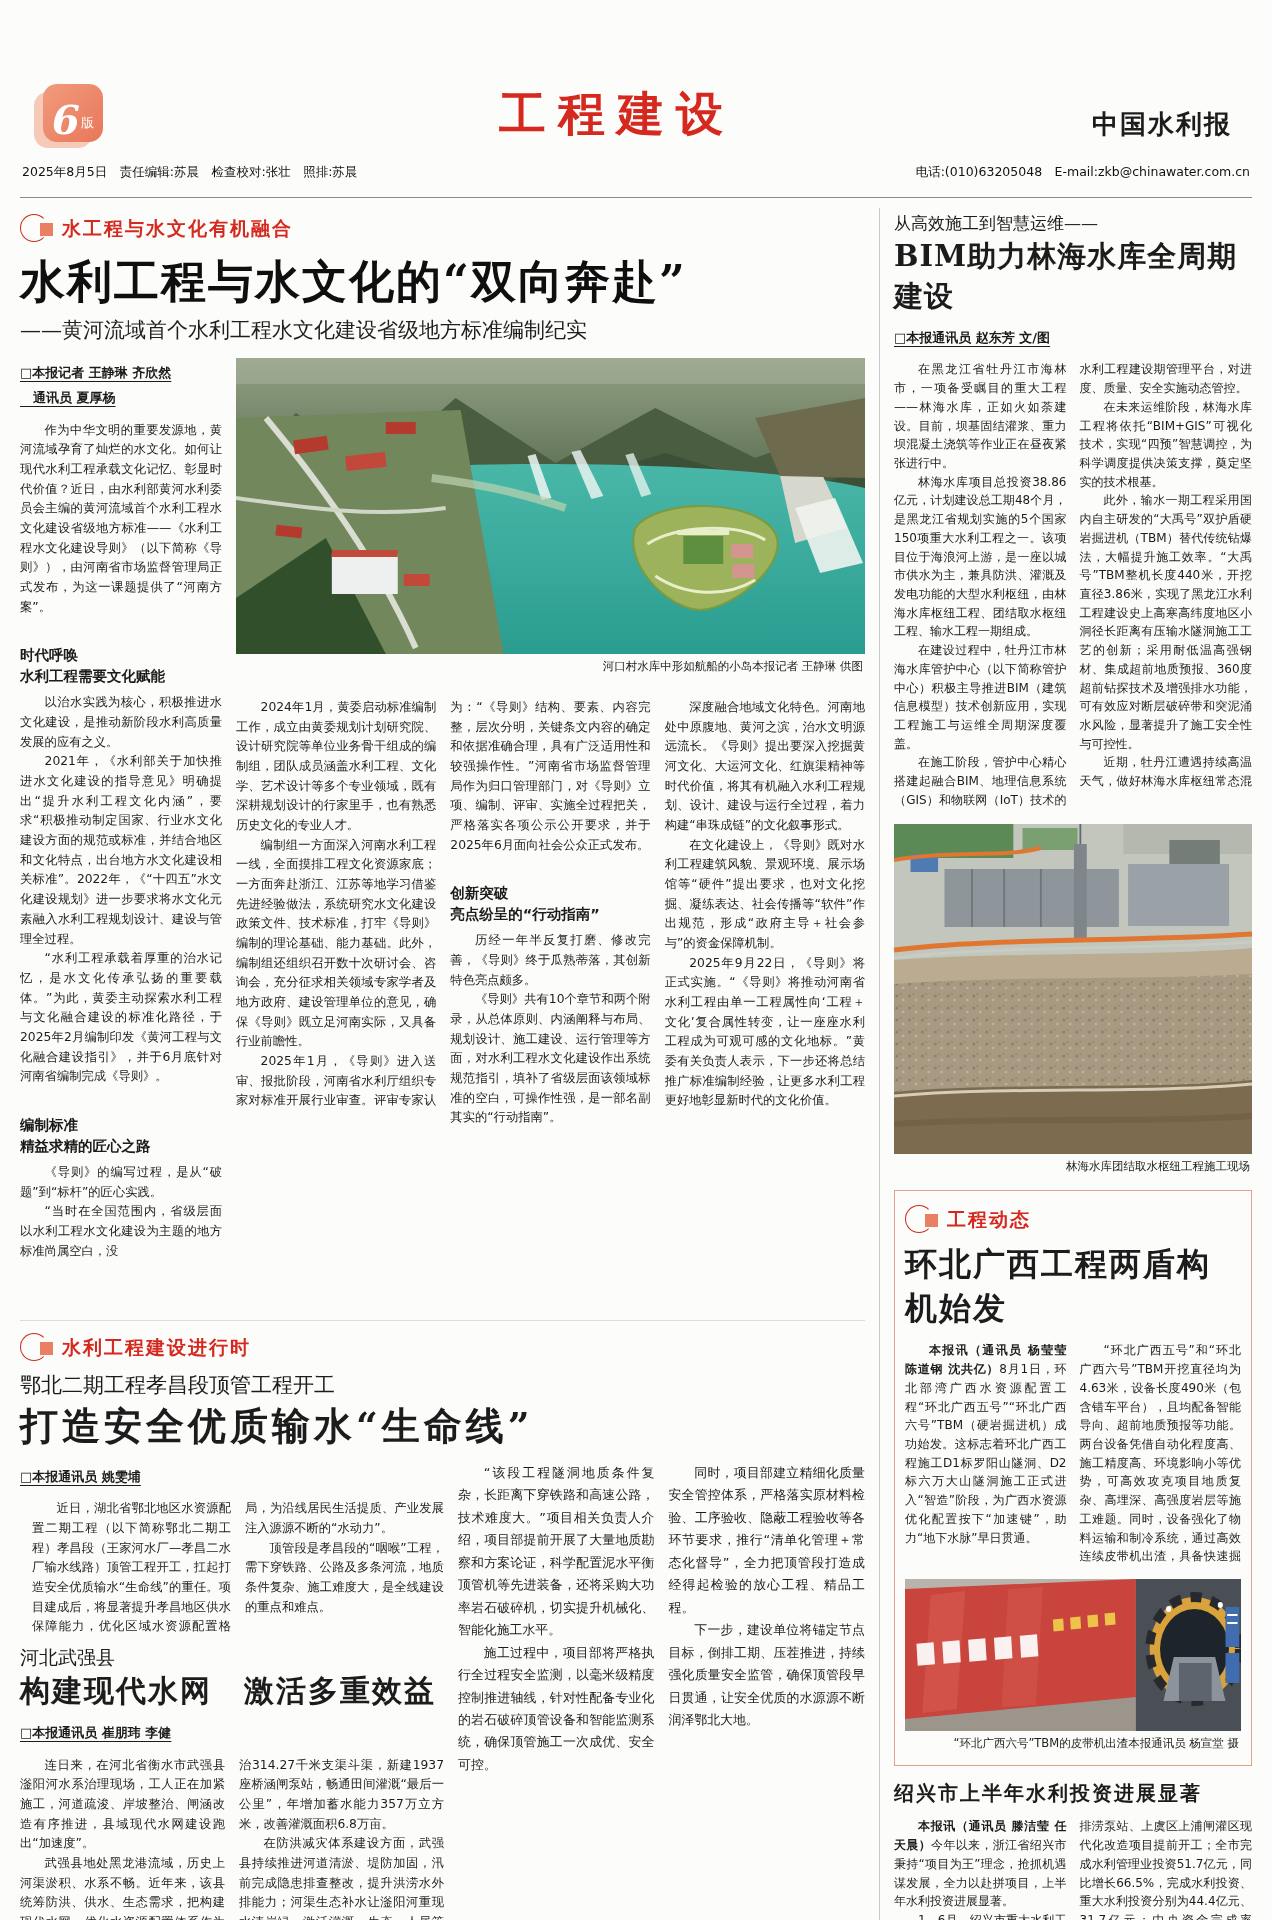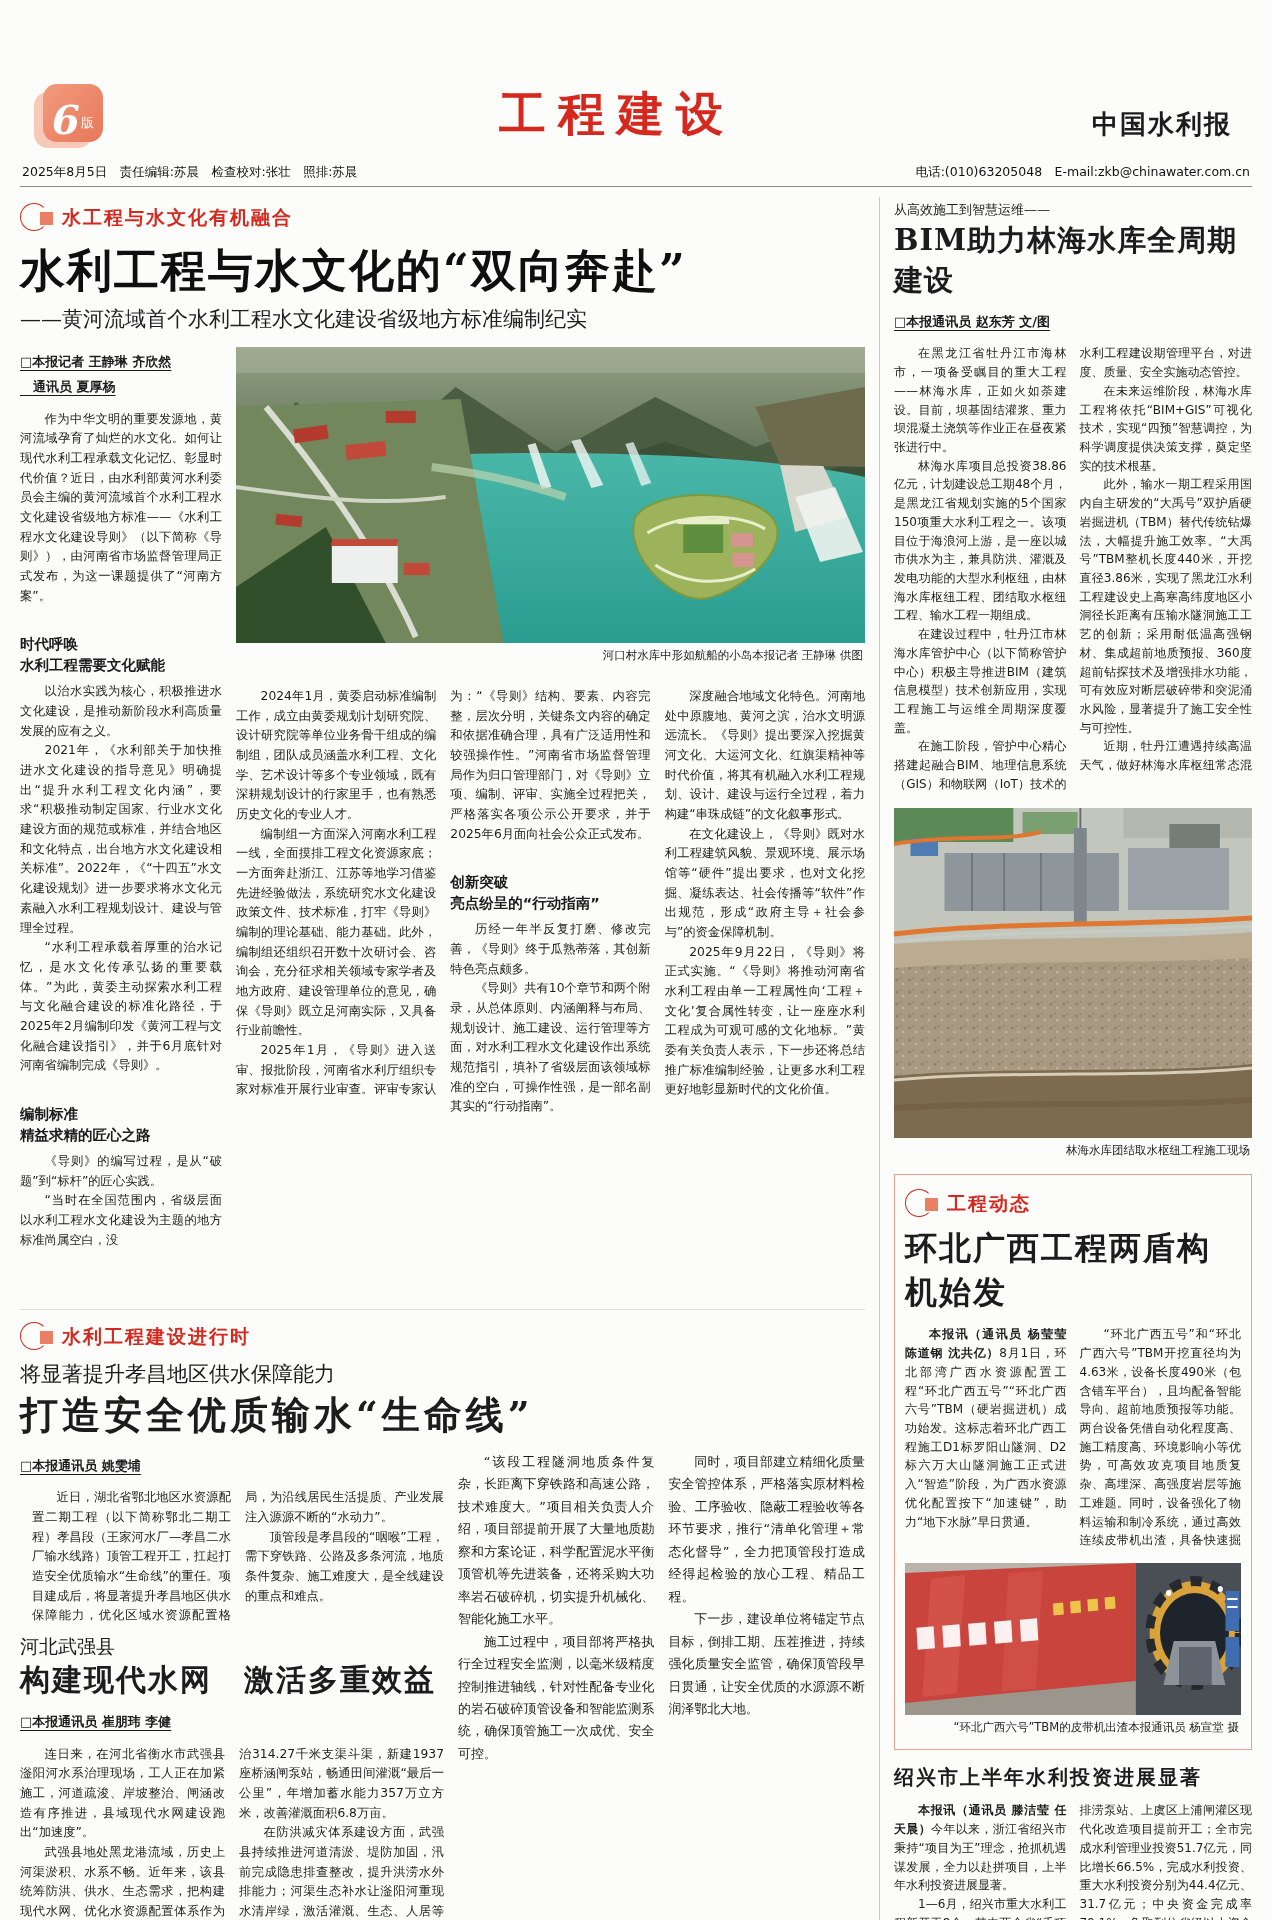--- a/index.html
+++ b/index.html
@@ -12,21 +12,21 @@
   .badge-shadow{position:absolute;left:0;top:8px;width:58px;height:56px;border-radius:14px;background:#f7c9b8;}
   .badge{position:absolute;left:9px;top:0;width:60px;height:58px;border-radius:14px;
          background:linear-gradient(135deg,#f29b7d,#e8775a);color:#fff;display:flex;align-items:flex-end;justify-content:center;}
   .badge-num{font-family:"DejaVu Serif",serif;font-style:italic;font-weight:bold;font-size:40px;line-height:1.1;}
   .badge-ban{font-size:13px;margin:0 0 10px 1px;}
   .section-title{position:absolute;left:50%;transform:translateX(-58%);bottom:6px;margin:0;
                  color:#d5281e;font-size:47px;font-weight:bold;letter-spacing:12px;}
   .paper-name{position:absolute;right:20px;bottom:10px;font-family:"DejaVu Serif","Liberation Serif",serif;
               font-weight:bold;font-size:26px;letter-spacing:2px;}
   .meta-row{display:flex;justify-content:space-between;font-size:12.5px;color:#111;
-            margin-top:12px;padding:0 2px 5px 2px;border-bottom:1px solid #8a8a8a;align-items:center;}
+            margin-top:12px;padding:0 2px 16px 2px;border-bottom:1px solid #8a8a8a;align-items:center;}
   
   .content{display:flex;padding:10px 20px 0 20px;box-sizing:border-box;}
   .left-region{width:845px;flex:none;padding-right:14px;border-right:1px solid #c9c9c9;}
   .right-region{flex:1;padding-left:14px;min-width:0;}
   
   .tag-row{position:relative;display:flex;align-items:center;gap:9px;margin:6px 0 8px 0;padding-left:20px;height:30px;}
   .tag-arc{position:absolute;left:0;top:0;width:26px;height:26px;border:1.5px solid #cf2a1e;border-radius:50%;
            border-right-color:transparent;}
   .tag-bullet{width:13px;height:13px;background:#e97f63;flex:none;}
   .tag-text{color:#d5281e;font-weight:bold;font-size:19px;letter-spacing:2px;}
@@ -51,21 +51,21 @@
   .bl-grid{display:flex;gap:14px;}
   .bl-left{width:424px;flex:none;}
   .bl-a-part1{column-count:2;column-gap:14px;height:138px;overflow:hidden;font-size:12.3px;margin-left:12px;}
   .bl-a-part2{flex:1;column-count:2;column-gap:14px;height:474px;overflow:hidden;font-size:12.9px;min-width:0;}
   .bl-a-part2 .para{line-height:1.74;}
   .b-article{margin-top:8px;}
   .b-kicker{margin:4px 0 0 0;font-family:"DejaVu Serif",serif;font-size:19px;font-weight:normal;}
   .b-headline{margin:0 0 8px 0;font-family:"DejaVu Serif",serif;font-weight:bold;font-size:30px;letter-spacing:2px;}
   .b-body{column-count:2;column-gap:14px;height:224px;overflow:hidden;font-size:12.3px;}
   
-  .r-kicker{margin:4px 0 0 0;font-size:13px;font-family:"DejaVu Serif",serif;}
+  .r-kicker{margin:4px 0 0 0;font-size:17px;font-family:"DejaVu Serif",serif;}
   .r-headline{margin:2px 0 8px 0;font-family:"DejaVu Serif",serif;font-weight:bold;font-size:29px;letter-spacing:1px;}
   .r-body{column-count:2;column-gap:13px;height:456px;overflow:hidden;font-size:12px;}
   .r-body .para{line-height:1.56;}
   .r-photo{width:100%;height:330px;display:block;margin-top:8px;}
   .dongtai-box{border:1px solid #e3a18e;margin-top:10px;padding:8px 10px 8px 10px;}
   .d-headline{margin:6px 0 10px 0;font-family:"DejaVu Serif",serif;font-weight:bold;font-size:32px;letter-spacing:2px;}
   .d-body{column-count:2;column-gap:13px;height:232px;overflow:hidden;font-size:12px;}
   .d-body .para{line-height:1.56;}
   .d-photo{width:100%;height:152px;display:block;margin-top:6px;}
   .sx-headline{margin:14px 0 10px 0;font-family:"DejaVu Serif",serif;font-weight:bold;font-size:20px;letter-spacing:2px;}
@@ -195,21 +195,21 @@
       </article>
 
       <section class="bl-section">
         <div class="tag-row">
           <span class="tag-arc"></span>
           <span class="tag-bullet"></span>
           <span class="tag-text">水利工程建设进行时</span>
         </div>
 
         <article>
-          <div class="bl-kicker">将显著提升孝昌地区供水保障能力</div>
+          <div class="bl-kicker">鄂北二期工程孝昌段顶管工程开工</div>
           <h3 class="bl-headline">打造安全优质输水“生命线”</h3>
 
           <div class="bl-grid">
             <div class="bl-left">
               <div class="byline">□本报通讯员 姚雯埔</div>
               <div class="bl-a-part1">
                   <p class="para">近日，湖北省鄂北地区水资源配置二期工程（以下简称鄂北二期工程）孝昌段（王家河水厂—孝昌二水厂输水线路）顶管工程开工，扛起打造安全优质输水“生命线”的重任。项目建成后，将显著提升孝昌地区供水保障能力，优化区域水资源配置格局，为沿线居民生活提质、产业发展注入源源不断的“水动力”。</p>
                   <p class="para">顶管段是孝昌段的“咽喉”工程，需下穿铁路、公路及多条河流，地质条件复杂、施工难度大，是全线建设的重点和难点。</p>
                 </div>
 

